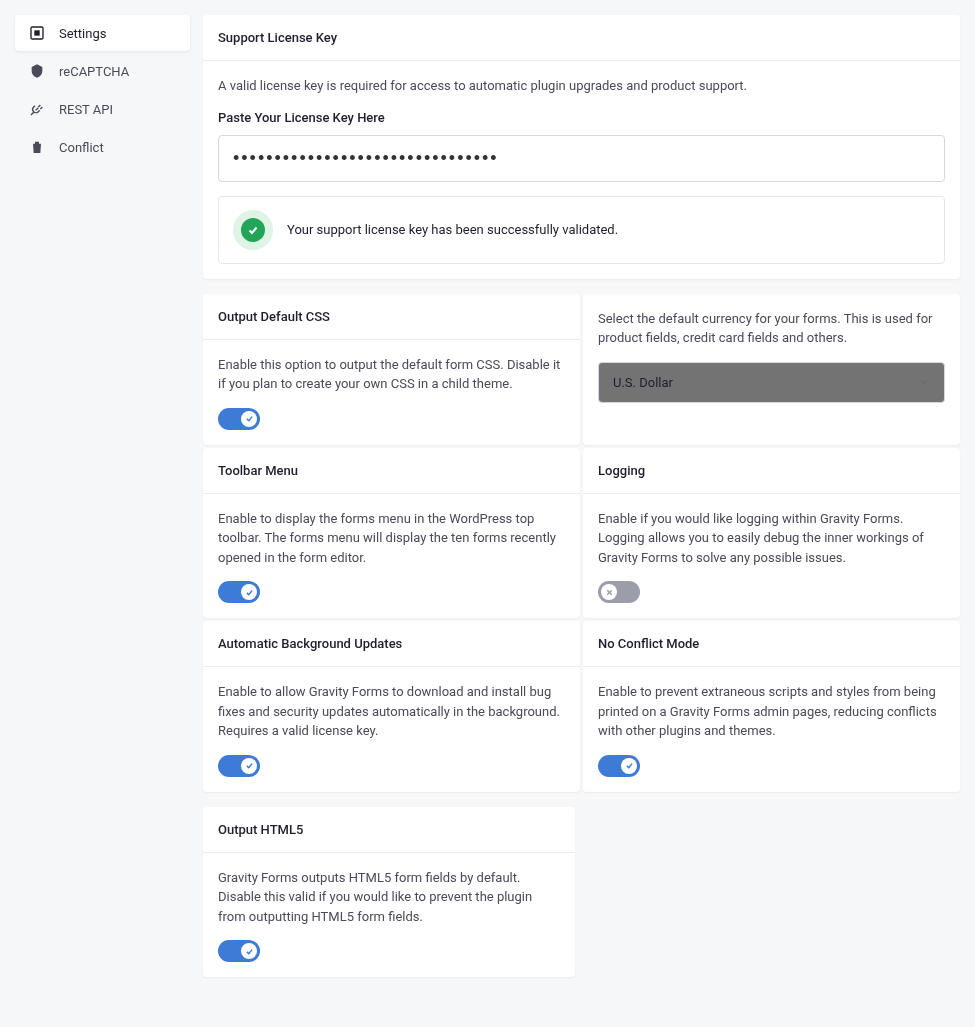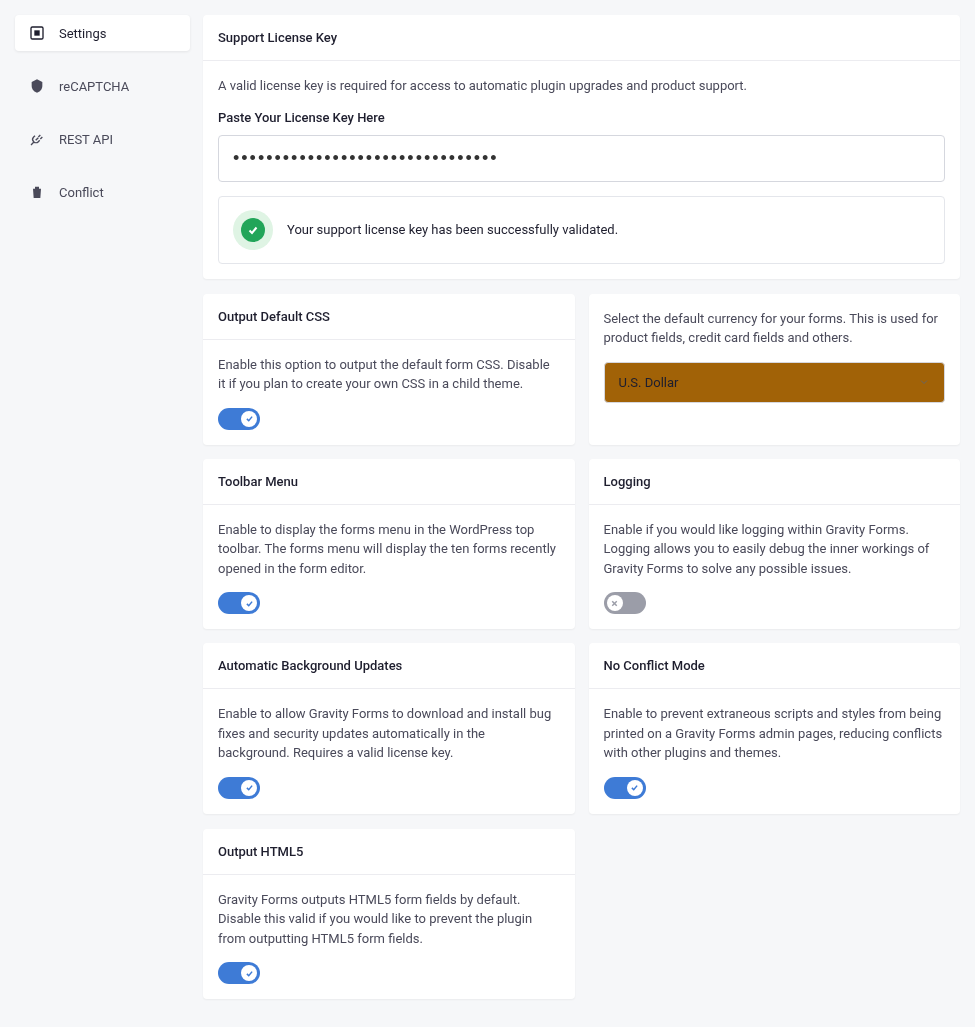--- a/index.html
+++ b/index.html
@@ -23,21 +23,21 @@
       flex-shrink: 0;
     }
     .sidebar-item {
       display: flex;
       align-items: center;
       gap: 14px;
       padding: 10px 14px;
       border-radius: 4px;
       cursor: pointer;
       color: #4a4a5a;
-      margin-bottom: 17px;
+      margin-bottom: 2px;
     }
     .sidebar-item.active {
       background: #fff;
       box-shadow: 0 1px 3px rgba(0,0,0,0.08);
       color: #1e1e2e;
     }
     .sidebar-item svg {
       width: 16px;
       height: 16px;
       flex-shrink: 0;
@@ -106,21 +106,21 @@
       border-radius: 50%;
       background: #22a559;
       display: flex;
       align-items: center;
       justify-content: center;
       color: #fff;
     }
     .grid {
       display: grid;
       grid-template-columns: 1fr 1fr;
-      gap: 14px;
+      gap: 3px;
     }
     .toggle {
       width: 42px;
       height: 22px;
       border-radius: 11px;
       position: relative;
       cursor: pointer;
     }
     .toggle.on {
       background: #3e7bd6;
@@ -151,21 +151,21 @@
     }
     .select {
       width: 100%;
       padding: 12px 14px;
       border: 1px solid #d5d7de;
       border-radius: 4px;
       display: flex;
       align-items: center;
       justify-content: space-between;
       cursor: pointer;
-      background: #a16207;
+      background: #737373;
     }
     .half-row {
       display: grid;
       grid-template-columns: 1fr 1fr;
       gap: 14px;
     }
     .half-row > :nth-child(2):empty {
       visibility: hidden;
     }
   </style>

